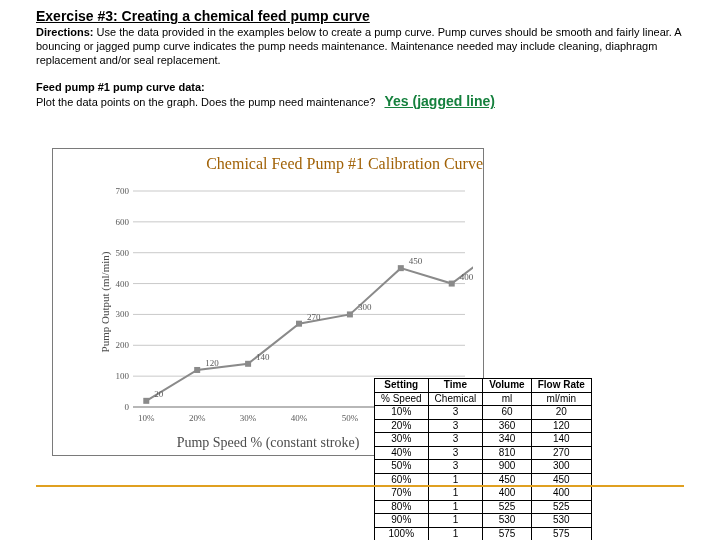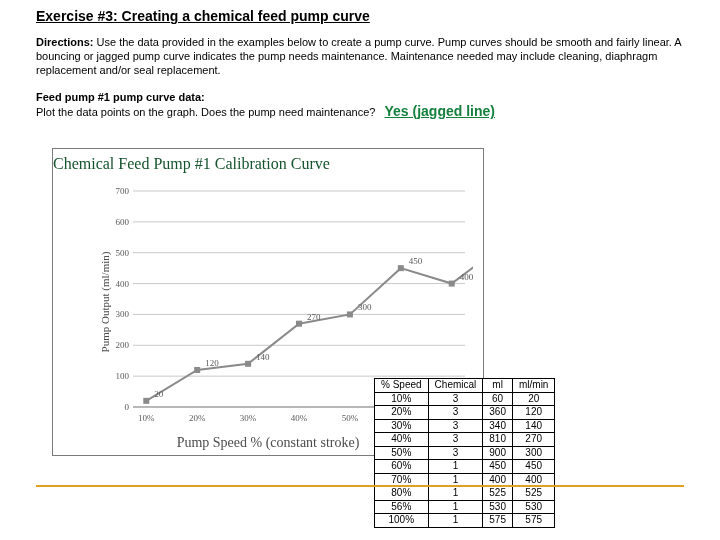--- a/index.html
+++ b/index.html
@@ -20,21 +20,21 @@
     padding: 8px 36px 16px 36px;
   }
   .title {
     font-size: 14px;
     font-weight: bold;
     text-decoration: underline;
   }
   .directions {
     font-size: 11px;
     line-height: 1.25;
-    margin-top: 12px;
+    margin-top: 2px;
   }
   .directions b { font-weight: bold; }
   .section {
     margin-top: 14px;
     font-size: 11px;
   }
   .section b { font-weight: bold; text-align: right; }
   .answer {
     color: #15803d;
     font-weight: bold;
@@ -46,24 +46,24 @@
     position: absolute;
     left: 52px;
     top: 148px;
     width: 432px;
     height: 308px;
     border: 1px solid #7a7a7a;
     background: #fff;
     box-sizing: border-box;
   }
   .chart-title {
-    text-align: left;
+    text-align: right;
     font-family: Georgia, 'Times New Roman', serif;
     font-size: 16px;
-    color: #14532d;
+    color: #a16207;
     margin-top: 6px;
   }
   .plot-area {
     position: absolute;
     left: 50px;
     top: 36px;
     right: 10px;
     bottom: 30px;
   }
   .plot-area svg { width: 100%; height: 100%; }
@@ -178,20 +178,26 @@
           <rect x="498.44000000000005" y="41.57142857142858" width="6" height="6" fill="#8a8a8a"></rect>
           <text x="509.44000000000005" y="40.57142857142858" font-size="9" fill="#5a5a5a" font-family="Georgia,serif">575</text>
           <line x1="30" y1="222" x2="362" y2="222" stroke="#8a8a8a" stroke-width="1"></line>
         </svg>
     </div>
   </div>
 
   <table class="data-table" id="data-table">
       <tbody>
         <tr>
+          <th class="hdr-main">Setting</th>
+          <th class="hdr-main">Time</th>
+          <th class="hdr-main">Volume</th>
+          <th class="hdr-main">Flow Rate</th>
+        </tr>
+        <tr>
           <th>% Speed</th>
           <th>Chemical</th>
           <th>ml</th>
           <th>ml/min</th>
         </tr>
         <tr>
           <td>10%</td>
           <td>3</td>
           <td>60</td>
           <td>20</td>
@@ -232,21 +238,21 @@
           <td>400</td>
           <td>400</td>
         </tr>
         <tr>
           <td>80%</td>
           <td>1</td>
           <td>525</td>
           <td>525</td>
         </tr>
         <tr>
-          <td>56%</td>
+          <td>90%</td>
           <td>1</td>
           <td>530</td>
           <td>530</td>
         </tr>
         <tr>
           <td>100%</td>
           <td>1</td>
           <td>575</td>
           <td>575</td>
         </tr>

